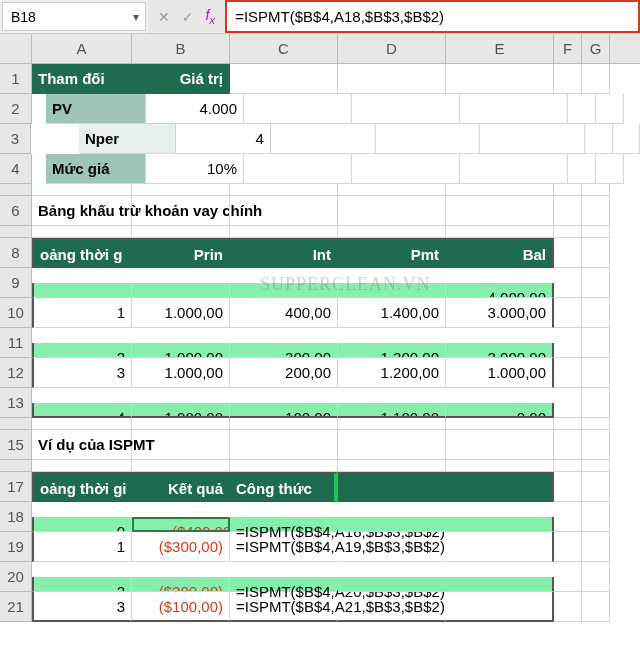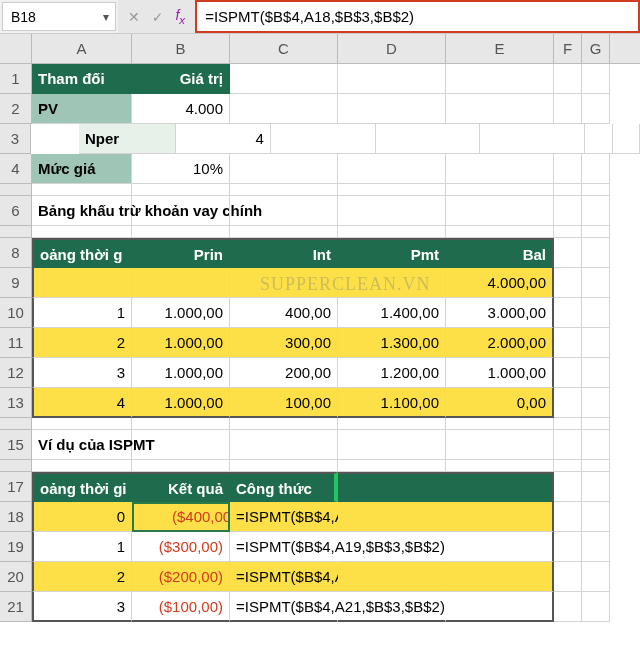--- a/index.html
+++ b/index.html
@@ -14,21 +14,21 @@
     position: relative;
   }
   .formula-bar {
     display: flex;
     align-items: stretch;
     border-bottom: 1px solid #ccc;
     height: 34px;
     background: #f0f0f0;
   }
   .name-box {
-    width: 114px;
+    width: 144px;
     display: flex;
     align-items: center;
     padding: 0 8px;
     background: #fff;
     border: 1px solid #ccc;
     margin: 2px;
     font-size: 14px;
     position: relative;
   }
   .name-box::after {
@@ -112,27 +112,28 @@
   .hdr-green {
     background: #1e6c4d;
     color: #fff;
     font-weight: bold;
     border-right: 1px solid #1e6c4d;
     border-bottom: 1px solid #1e6c4d;
   }
   .lbl-teal {
     background: #9fc5b6;
     font-weight: bold;
+    margin-left: 14px;
   }
   .lbl-lt {
     background: #e8f0ea;
     font-weight: bold;
     margin-left: 48px;
   }
-  .tbl-gray { background: #fde047; }
+  .tbl-gray { background: #86efac; margin-top: 15px; }
   .num-r { text-align: right; }
   .ctr { text-align: right; }
   .bold { font-weight: bold; }
   .neg { color: #d13b1e; }
   .thick-l { border-left: 2px solid #555; }
   .thick-r { border-right: 2px solid #555; }
   .thick-t { border-top: 2px solid #555; }
   .thick-b { border-bottom: 2px solid #555; }
   .selected { outline: 2px solid #2a7a4a; outline-offset: -2px; padding-left: 40px; }
   .watermark {

